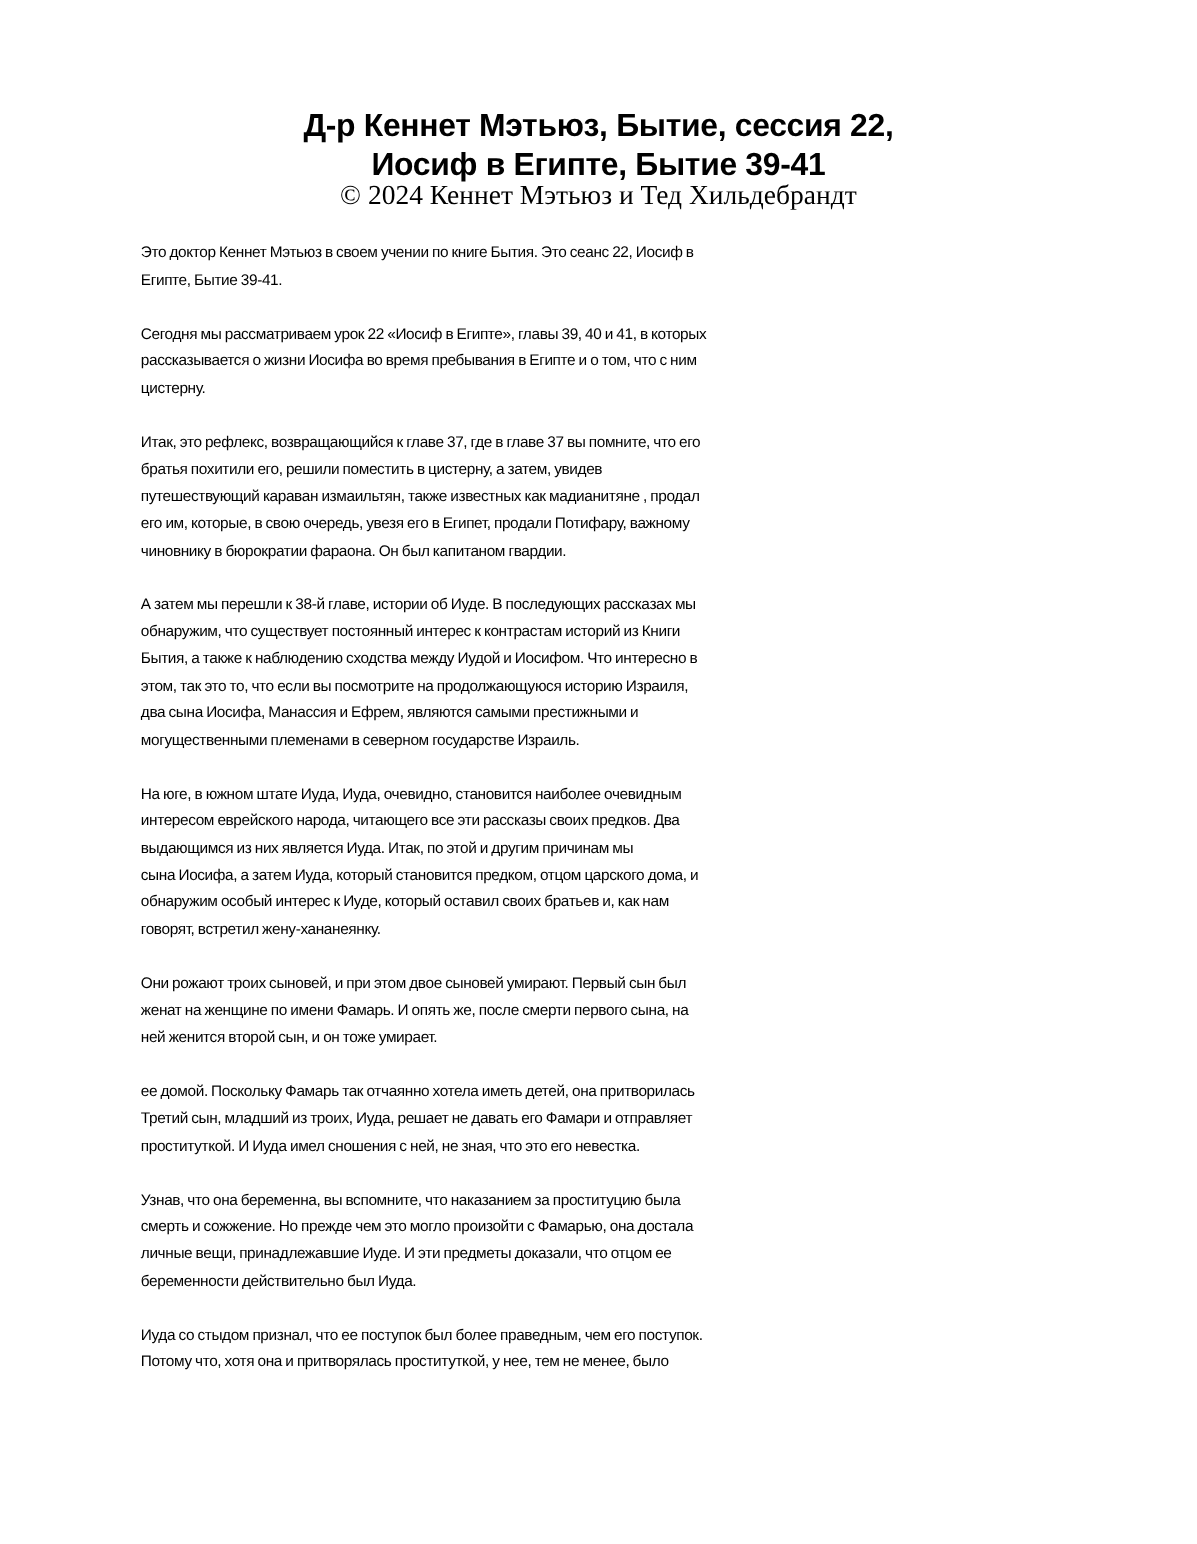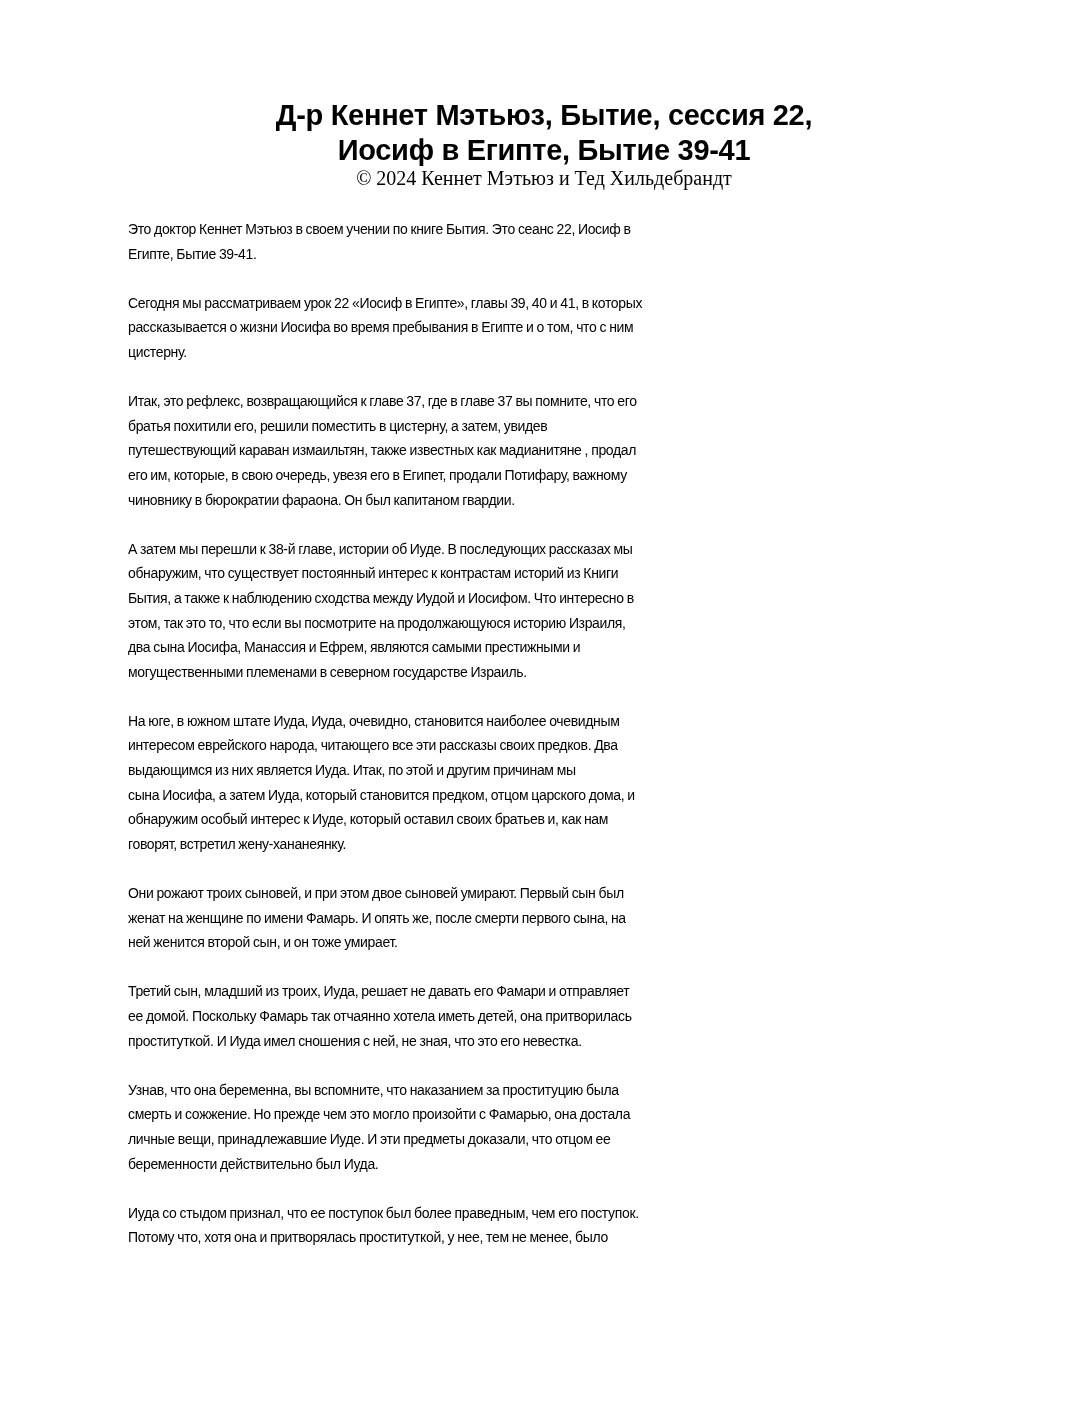--- a/index.html
+++ b/index.html
@@ -32,21 +32,21 @@
     .title-line {
       font-family: "Liberation Sans", sans-serif;
       font-weight: bold;
       font-size: 29px;
       line-height: 35px;
       letter-spacing: -0.3px;
       display: block;
     }
     .copyright {
       font-family: "Liberation Serif", serif;
-      font-size: 20px;
+      font-size: 25px;
       line-height: 22px;
       display: block;
       margin-top: -1px;
     }
     .body-text {
       position: absolute;
       left: 128px;
       top: 217px;
       width: 840px;
       font-family: "Liberation Sans", sans-serif;
@@ -105,22 +105,22 @@
       <span class="line">сына Иосифа, а затем Иуда, который становится предком, отцом царского дома, и</span>
       <span class="line">обнаружим особый интерес к Иуде, который оставил своих братьев и, как нам</span>
       <span class="line">говорят, встретил жену-хананеянку.</span>
     </p>
     <p class="para">
       <span class="line">Они рожают троих сыновей, и при этом двое сыновей умирают. Первый сын был</span>
       <span class="line">женат на женщине по имени Фамарь. И опять же, после смерти первого сына, на</span>
       <span class="line">ней женится второй сын, и он тоже умирает.</span>
     </p>
     <p class="para">
+      <span class="line">ее домой. Поскольку Фамарь так отчаянно хотела иметь детей, она притворилась</span>
       <span class="line">Третий сын, младший из троих, Иуда, решает не давать его Фамари и отправляет</span>
-      <span class="line">ее домой. Поскольку Фамарь так отчаянно хотела иметь детей, она притворилась</span>
       <span class="line">проституткой. И Иуда имел сношения с ней, не зная, что это его невестка.</span>
     </p>
     <p class="para">
       <span class="line">Узнав, что она беременна, вы вспомните, что наказанием за проституцию была</span>
       <span class="line">смерть и сожжение. Но прежде чем это могло произойти с Фамарью, она достала</span>
       <span class="line">личные вещи, принадлежавшие Иуде. И эти предметы доказали, что отцом ее</span>
       <span class="line">беременности действительно был Иуда.</span>
     </p>
     <p class="para">
       <span class="line">Иуда со стыдом признал, что ее поступок был более праведным, чем его поступок.</span>

